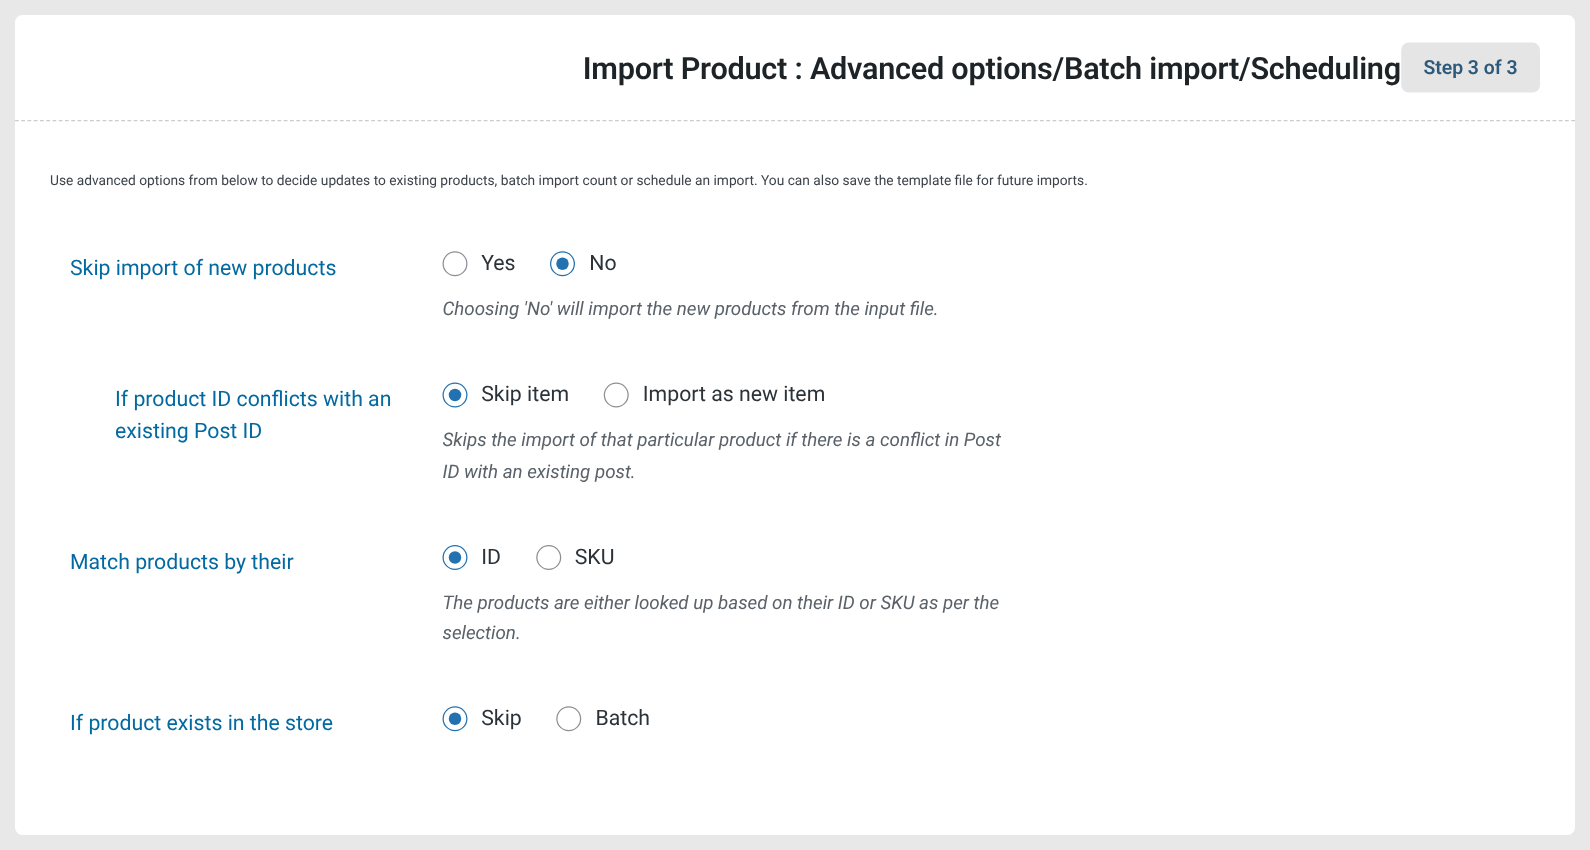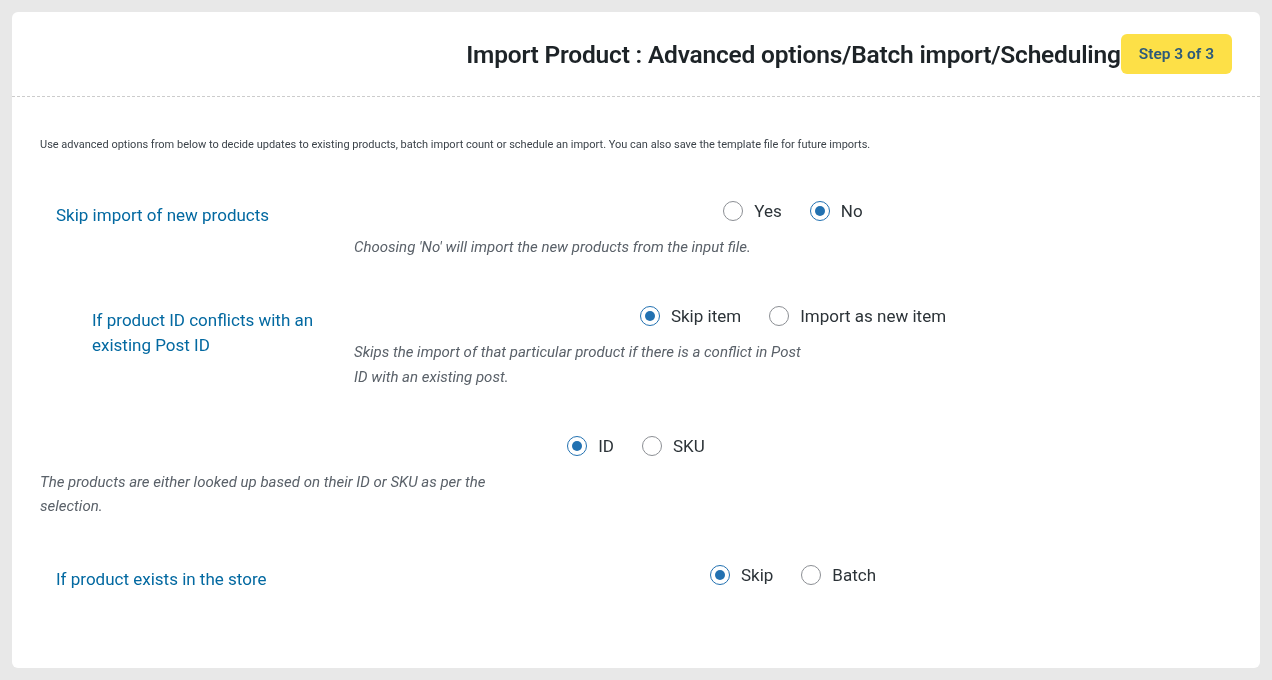--- a/index.html
+++ b/index.html
@@ -27,21 +27,21 @@
       padding: 22px 28px 22px 28px;
       border-bottom: 1px dashed #cccccc;
     }
     .page-title {
       font-size: 24.5px;
       font-weight: 600;
       color: #1d2327;
       letter-spacing: -0.2px;
     }
     .step-badge {
-      background: #fde047;
+      background: #e5e5e5;
       color: #2d5a7a;
       padding: 11px 18px;
       border-radius: 6px;
       font-size: 15.5px;
       font-weight: 600;
     }
     .content {
       padding: 38px 28px 20px 28px;
     }
     .intro-text {
@@ -70,21 +70,20 @@
       width: 298px;
     }
     .form-controls {
       flex: 1;
     }
     .radio-group {
       display: flex;
       gap: 28px;
       align-items: center;
       margin-bottom: 14px;
-      justify-content: center;
     }
     .radio-item {
       display: inline-flex;
       align-items: center;
       gap: 11px;
       cursor: pointer;
     }
     .radio-circle {
       width: 20px;
       height: 20px;
@@ -162,20 +161,21 @@
           <label class="radio-item">
             <span class="radio-circle"></span>
             <span class="radio-label">Import as new item</span>
           </label>
         </div>
         <p class="help-text">Skips the import of that particular product if there is a conflict in Post ID with an existing post.</p>
       </div>
     </div>
 
     <div class="form-row">
+      <div class="form-label">Match products by their</div>
       <div class="form-controls">
         <div class="radio-group">
           <label class="radio-item">
             <span class="radio-circle selected"></span>
             <span class="radio-label">ID</span>
           </label>
           <label class="radio-item">
             <span class="radio-circle"></span>
             <span class="radio-label">SKU</span>
           </label>

